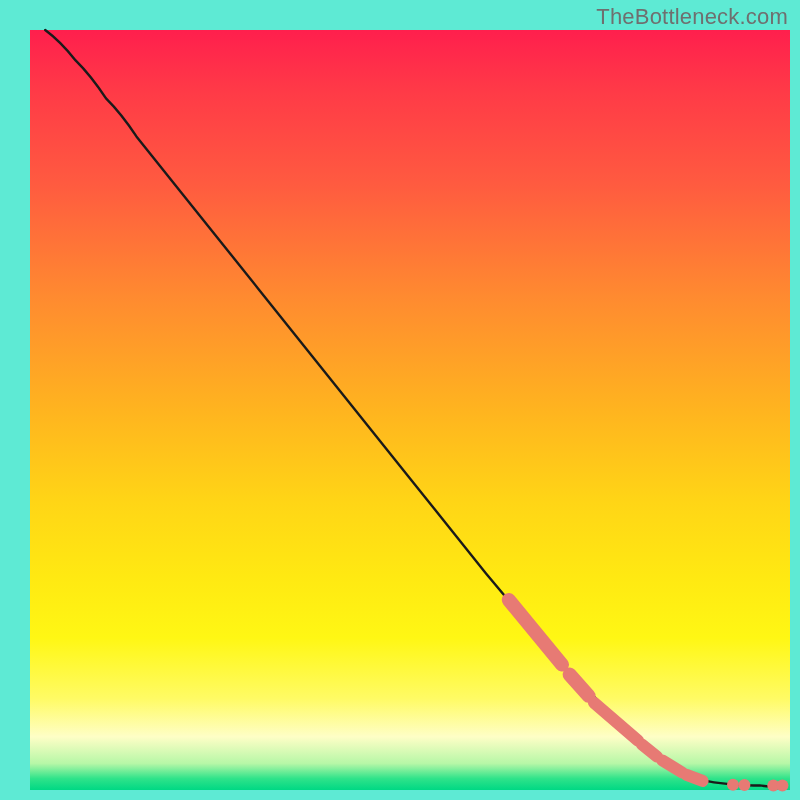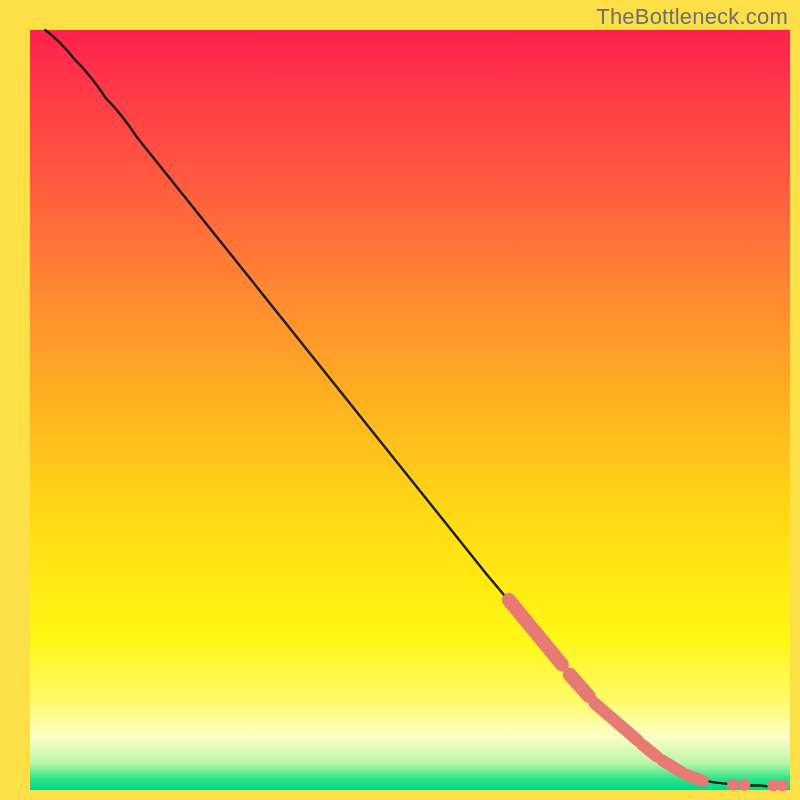--- a/index.html
+++ b/index.html
@@ -8,21 +8,21 @@
     width: 800px;
     height: 800px;
     overflow: hidden;
     background: #000;
     font-family: Arial, Helvetica, sans-serif;
   }
   .stage {
     position: relative;
     width: 800px;
     height: 800px;
-    background: #fde047;
+    background: #5eead4;
   }
   .plot-area {
     position: absolute;
     left: 30px;
     top: 30px;
     width: 760px;
     height: 760px;
     
     background: linear-gradient(
       to bottom,

